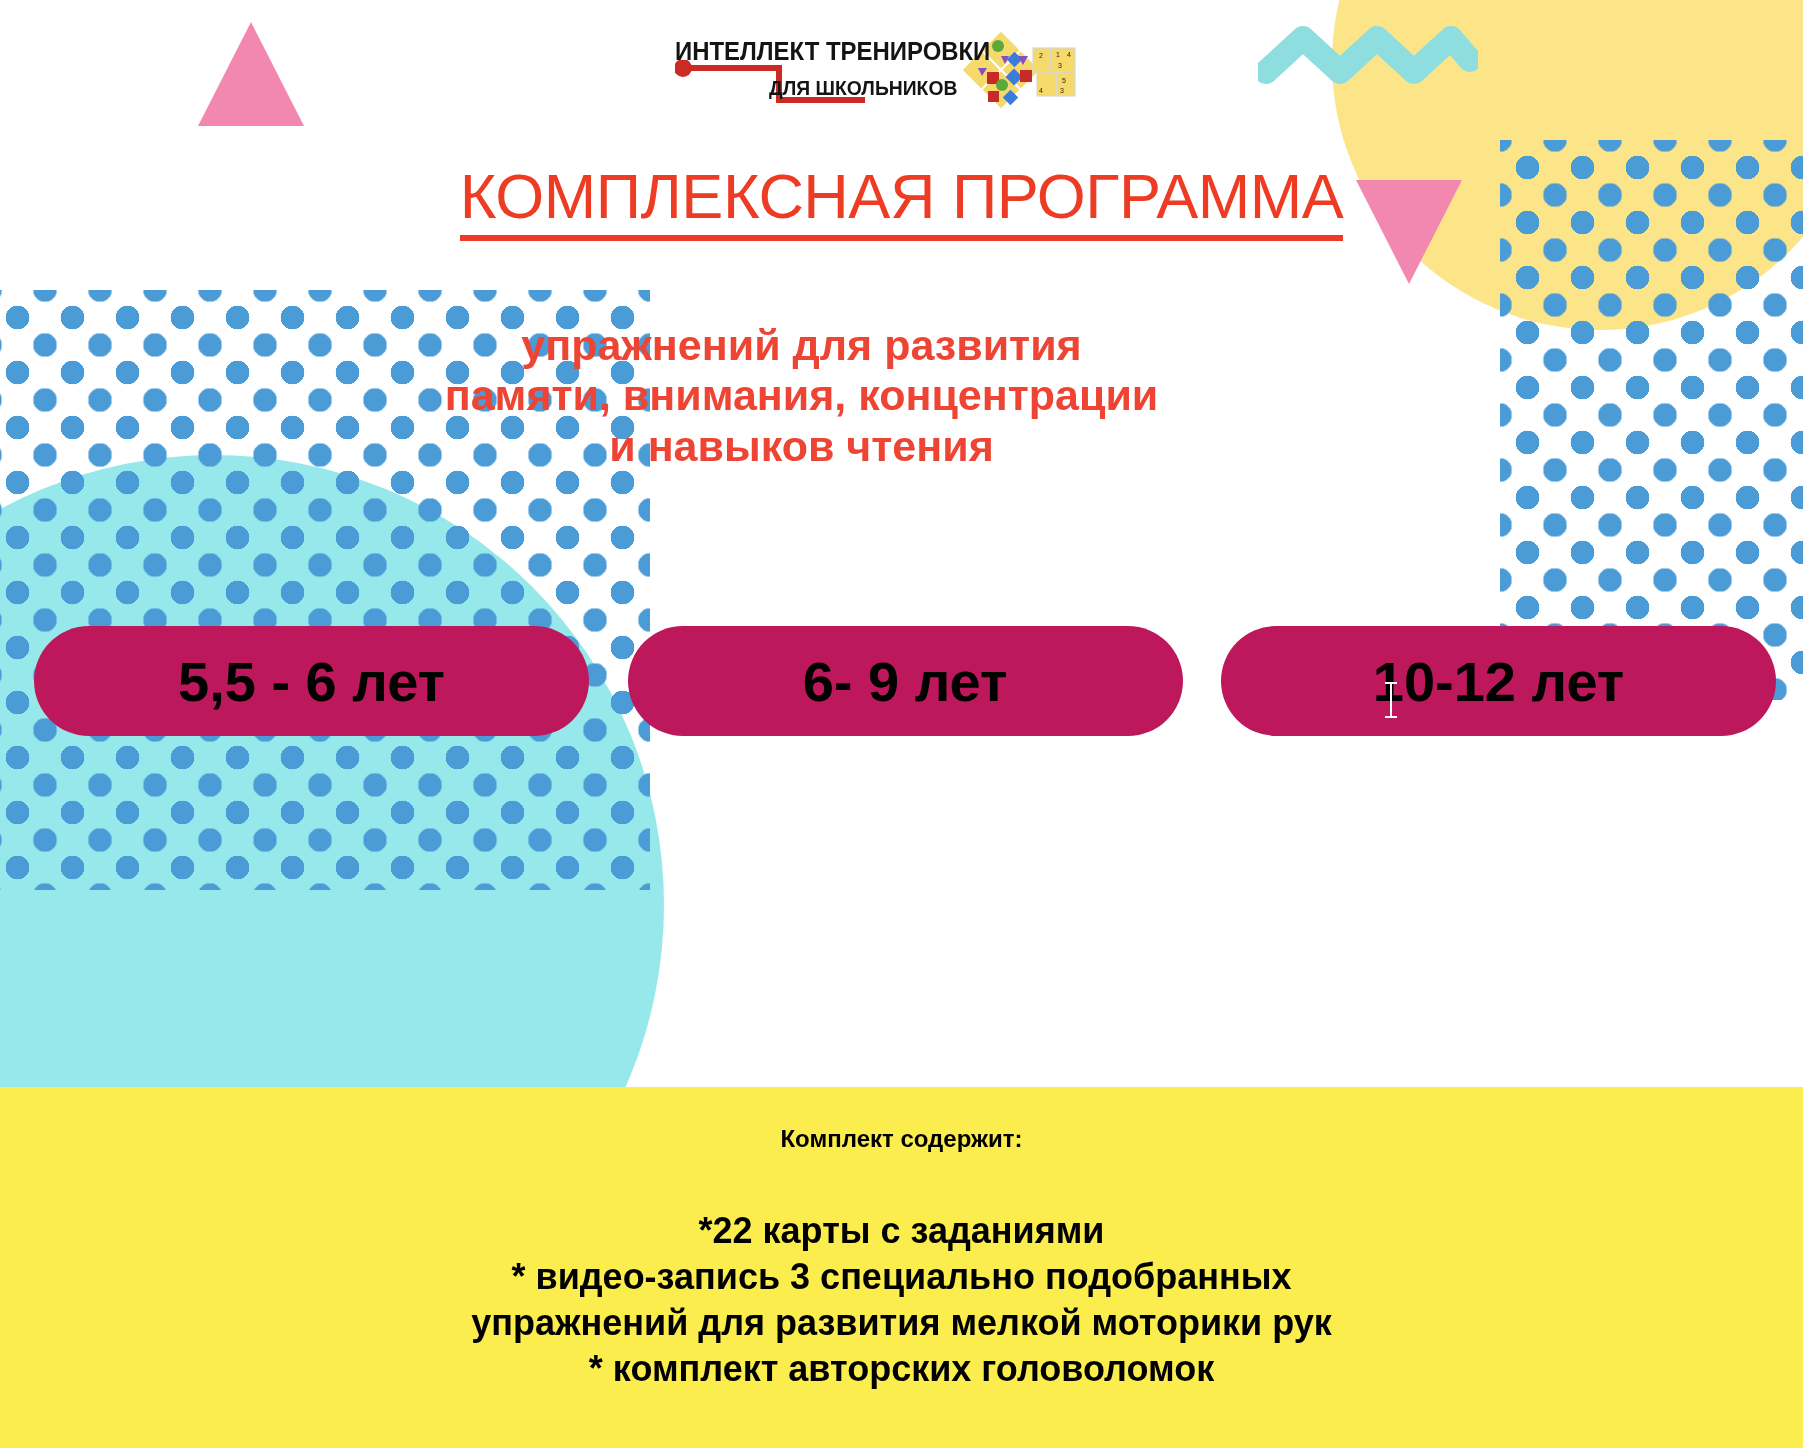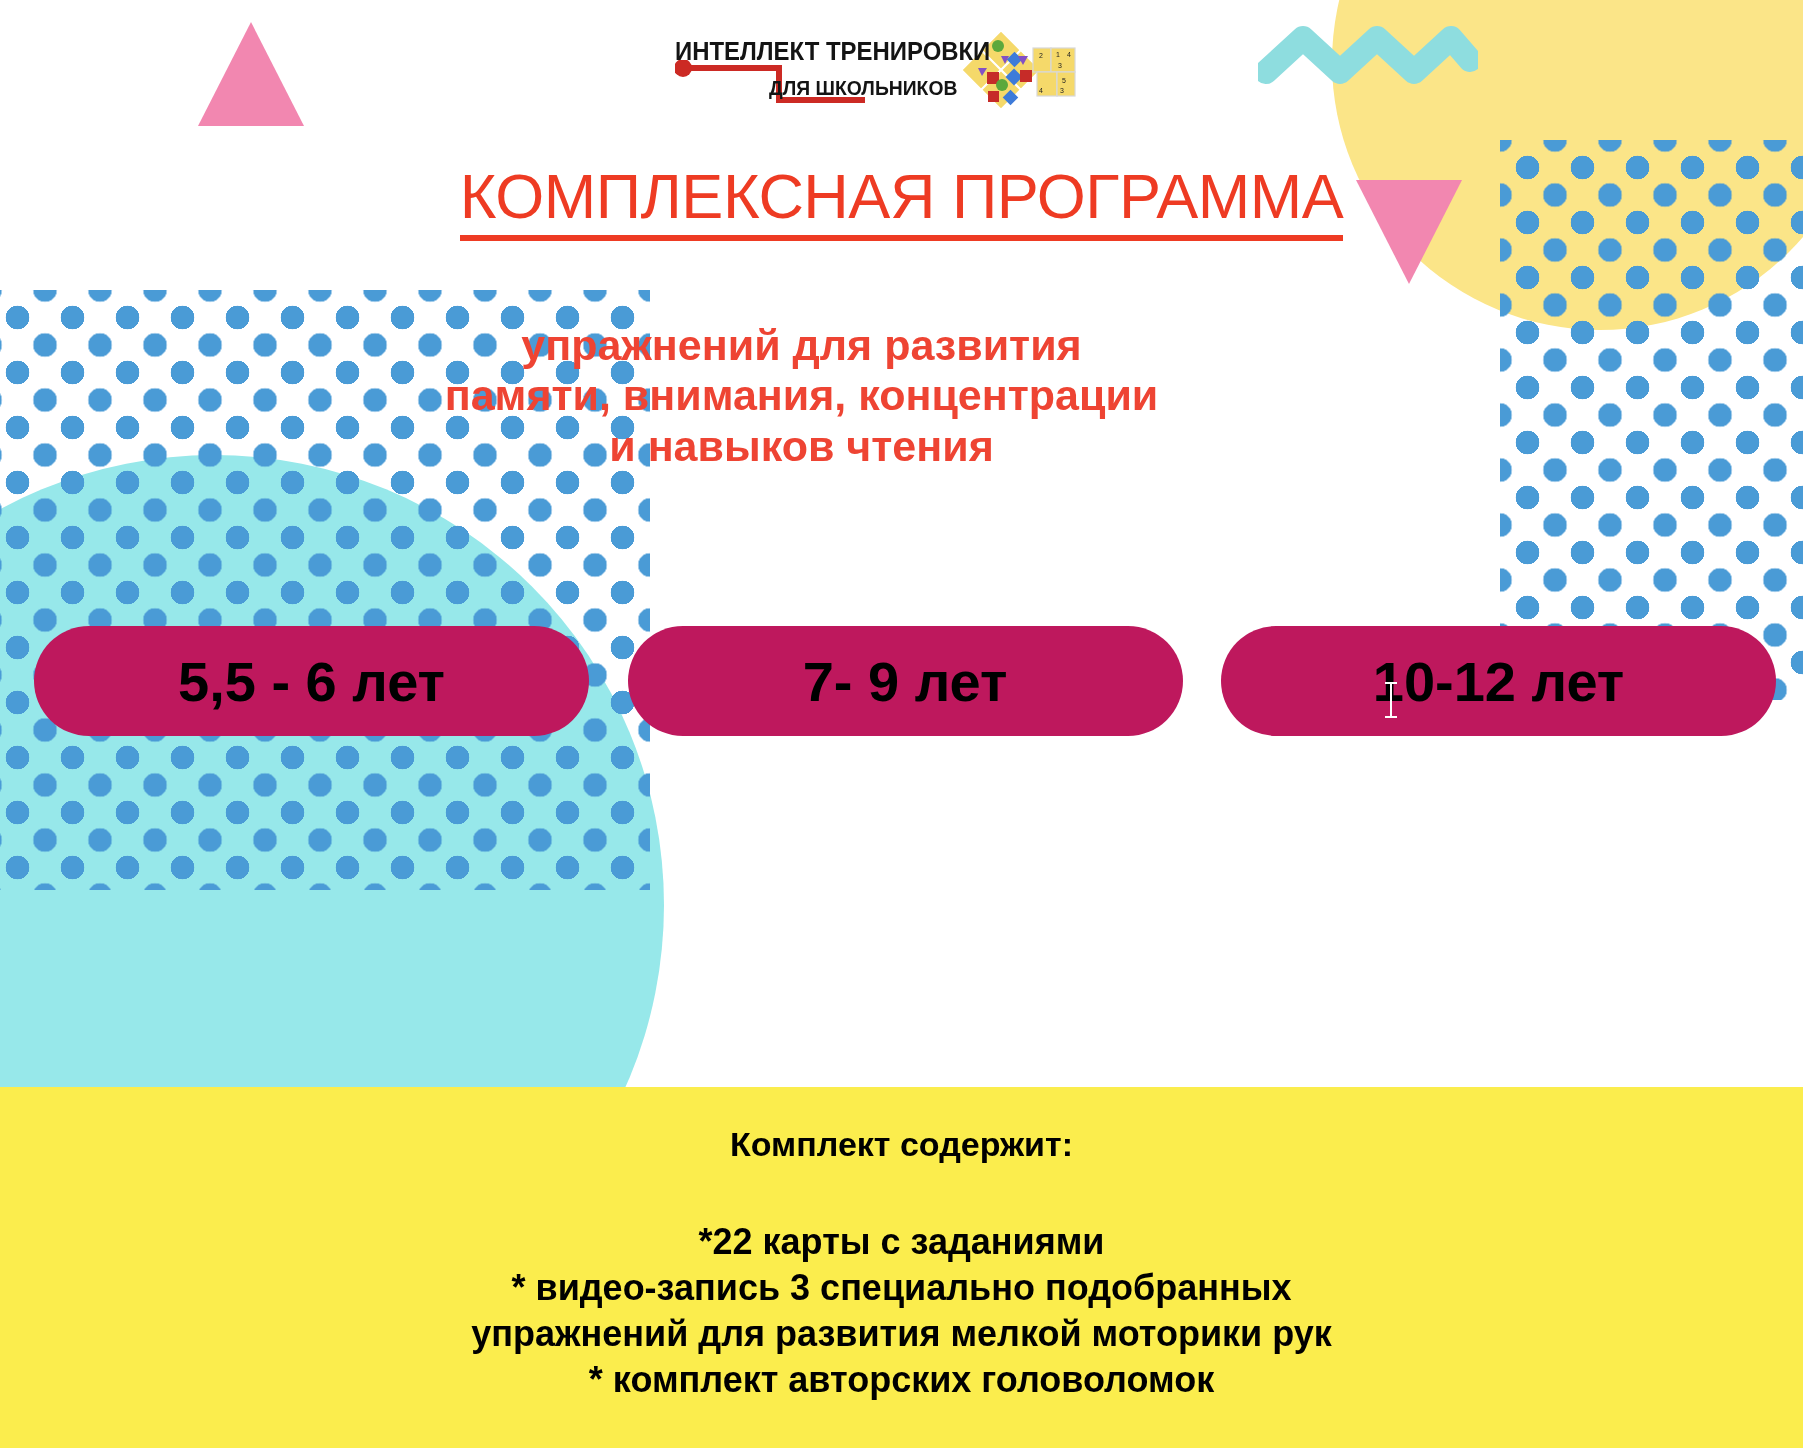--- a/index.html
+++ b/index.html
@@ -207,21 +207,21 @@
   .contents {
     position: absolute;
     left: 0;
     top: 1125px;
     width: 1803px;
     text-align: center;
     color: #000000;
     z-index: 8;
   }
   .contents-title {
-    font-size: 34px;
+    font-size: 24px;
     font-weight: bold;
     margin-bottom: 55px;
   }
   .contents-item {
     font-size: 36px;
     font-weight: bold;
     line-height: 1.28;
   }
 </style>
 </head>
@@ -296,21 +296,21 @@
   </div>
 
   <div class="subhead">
     <div>упражнений для развития</div>
     <div>памяти, внимания, концентрации</div>
     <div>и навыков чтения</div>
   </div>
 
   <div class="age-row">
     <div class="age-btn">5,5 - 6 лет</div>
-    <div class="age-btn">7- 9 лет</div>
+    <div class="age-btn">6- 9 лет</div>
     <div class="age-btn">10-12 лет</div>
   </div>
 
   <div class="text-cursor">
     <div class="cap-t"></div>
       <div class="bar"></div>
       <div class="cap-b"></div>
   </div>
 
   <div class="contents">

